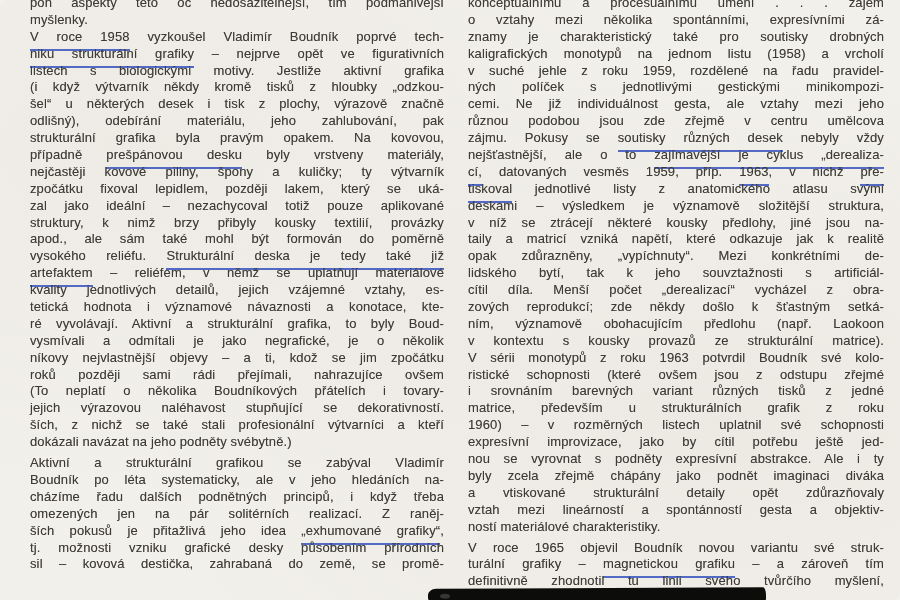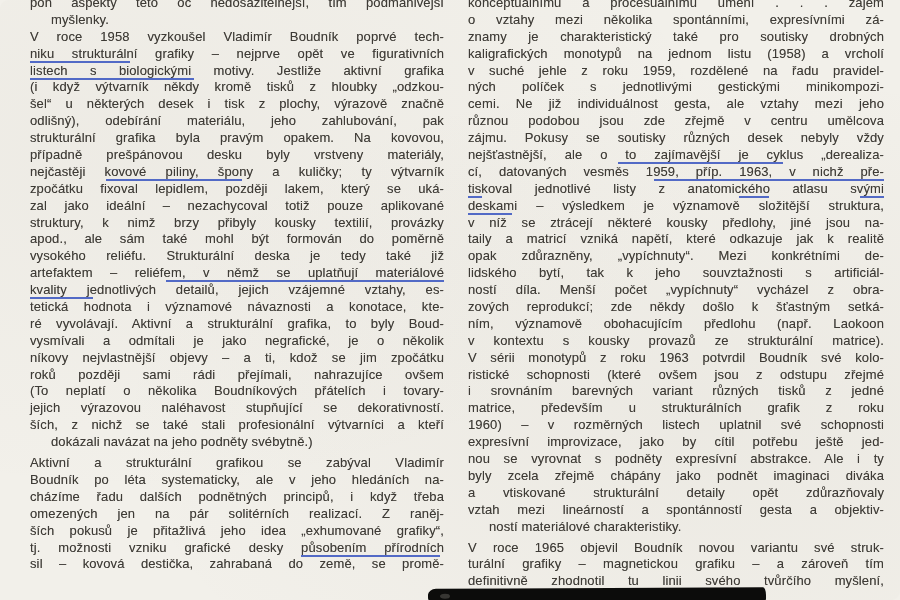--- a/index.html
+++ b/index.html
@@ -23,25 +23,25 @@
     letter-spacing:0.12px;
     text-shadow:0 0 0.4px rgba(62,59,54,0.45);
   }
   .col-left{left:30px;width:414px;}
   .col-right{left:468px;width:416px;}
   .line{
     text-align:justify;
     text-align-last:justify;
     height:16.9px;
   }
-  .line.end{text-align-last:left;margin-left:21px;}
+  .line.end{text-align-last:left;}
   .line.gap{margin-top:4px;}
   .ul{
     border-bottom:2px solid rgba(47,77,190,0.82);
-    padding-bottom:17px;
+    padding-bottom:5px;
   }
   .black-bar{
     position:absolute;
     left:428px;top:588px;width:338px;height:14px;
     background:#0c0c0b;
     border-radius:8px 3px 2px 6px / 6px 8px 3px 5px;
     transform:rotate(-0.3deg);
   }
   .black-bar .speck{
     position:absolute;left:12px;top:5px;width:10px;height:5px;
@@ -99,21 +99,21 @@
       <div class="line"><span>různou podobou jsou zde zřejmě v centru umělcova</span></div>
       <div class="line"><span>zájmu. Pokusy se </span><span class="ul">soutisky různých desek</span><span> nebyly vždy</span></div>
       <div class="line"><span>nejšťastnější, ale o to </span><span class="ul">zajímavější je cyklus „derealiza-</span></div>
       <div class="line"><span class="ul">cí,</span><span> datovaných vesměs 1959, příp. </span><span class="ul">1963</span><span>, v nichž </span><span class="ul">pře-</span></div>
       <div class="line"><span class="ul">tiskoval</span><span> jednotlivé listy z anatomického atlasu svými</span></div>
       <div class="line"><span>deskami – výsledkem je významově složitější struktura,</span></div>
       <div class="line"><span>v níž se ztrácejí některé kousky předlohy, jiné jsou na-</span></div>
       <div class="line"><span>taily a matricí vzniká napětí, které odkazuje jak k realitě</span></div>
       <div class="line"><span>opak zdůrazněny, „vypíchnuty“. Mezi konkrétními de-</span></div>
       <div class="line"><span>lidského bytí, tak k jeho souvztažnosti s artificiál-</span></div>
-      <div class="line"><span>ností díla. Menší počet „vypíchnuty“ vycházel z obra-</span></div>
+      <div class="line"><span>cítil díla. Menší počet „derealizací“ vycházel z obra-</span></div>
       <div class="line"><span>zových reprodukcí; zde někdy došlo k šťastným setká-</span></div>
       <div class="line"><span>ním, významově obohacujícím předlohu (např. Laokoon</span></div>
       <div class="line"><span>v kontextu s kousky provazů ze strukturální matrice).</span></div>
       <div class="line"><span>V sérii monotypů z roku 1963 potvrdil Boudník své kolo-</span></div>
       <div class="line"><span>ristické schopnosti (které ovšem jsou z odstupu zřejmé</span></div>
       <div class="line"><span>i srovnáním barevných variant různých tisků z jedné</span></div>
       <div class="line"><span>matrice, především u strukturálních grafik z roku</span></div>
       <div class="line"><span>1960) – v rozměrných listech uplatnil své schopnosti</span></div>
       <div class="line"><span>expresívní improvizace, jako by cítil potřebu ještě jed-</span></div>
       <div class="line"><span>nou se vyrovnat s podněty expresívní abstrakce. Ale i ty</span></div>

